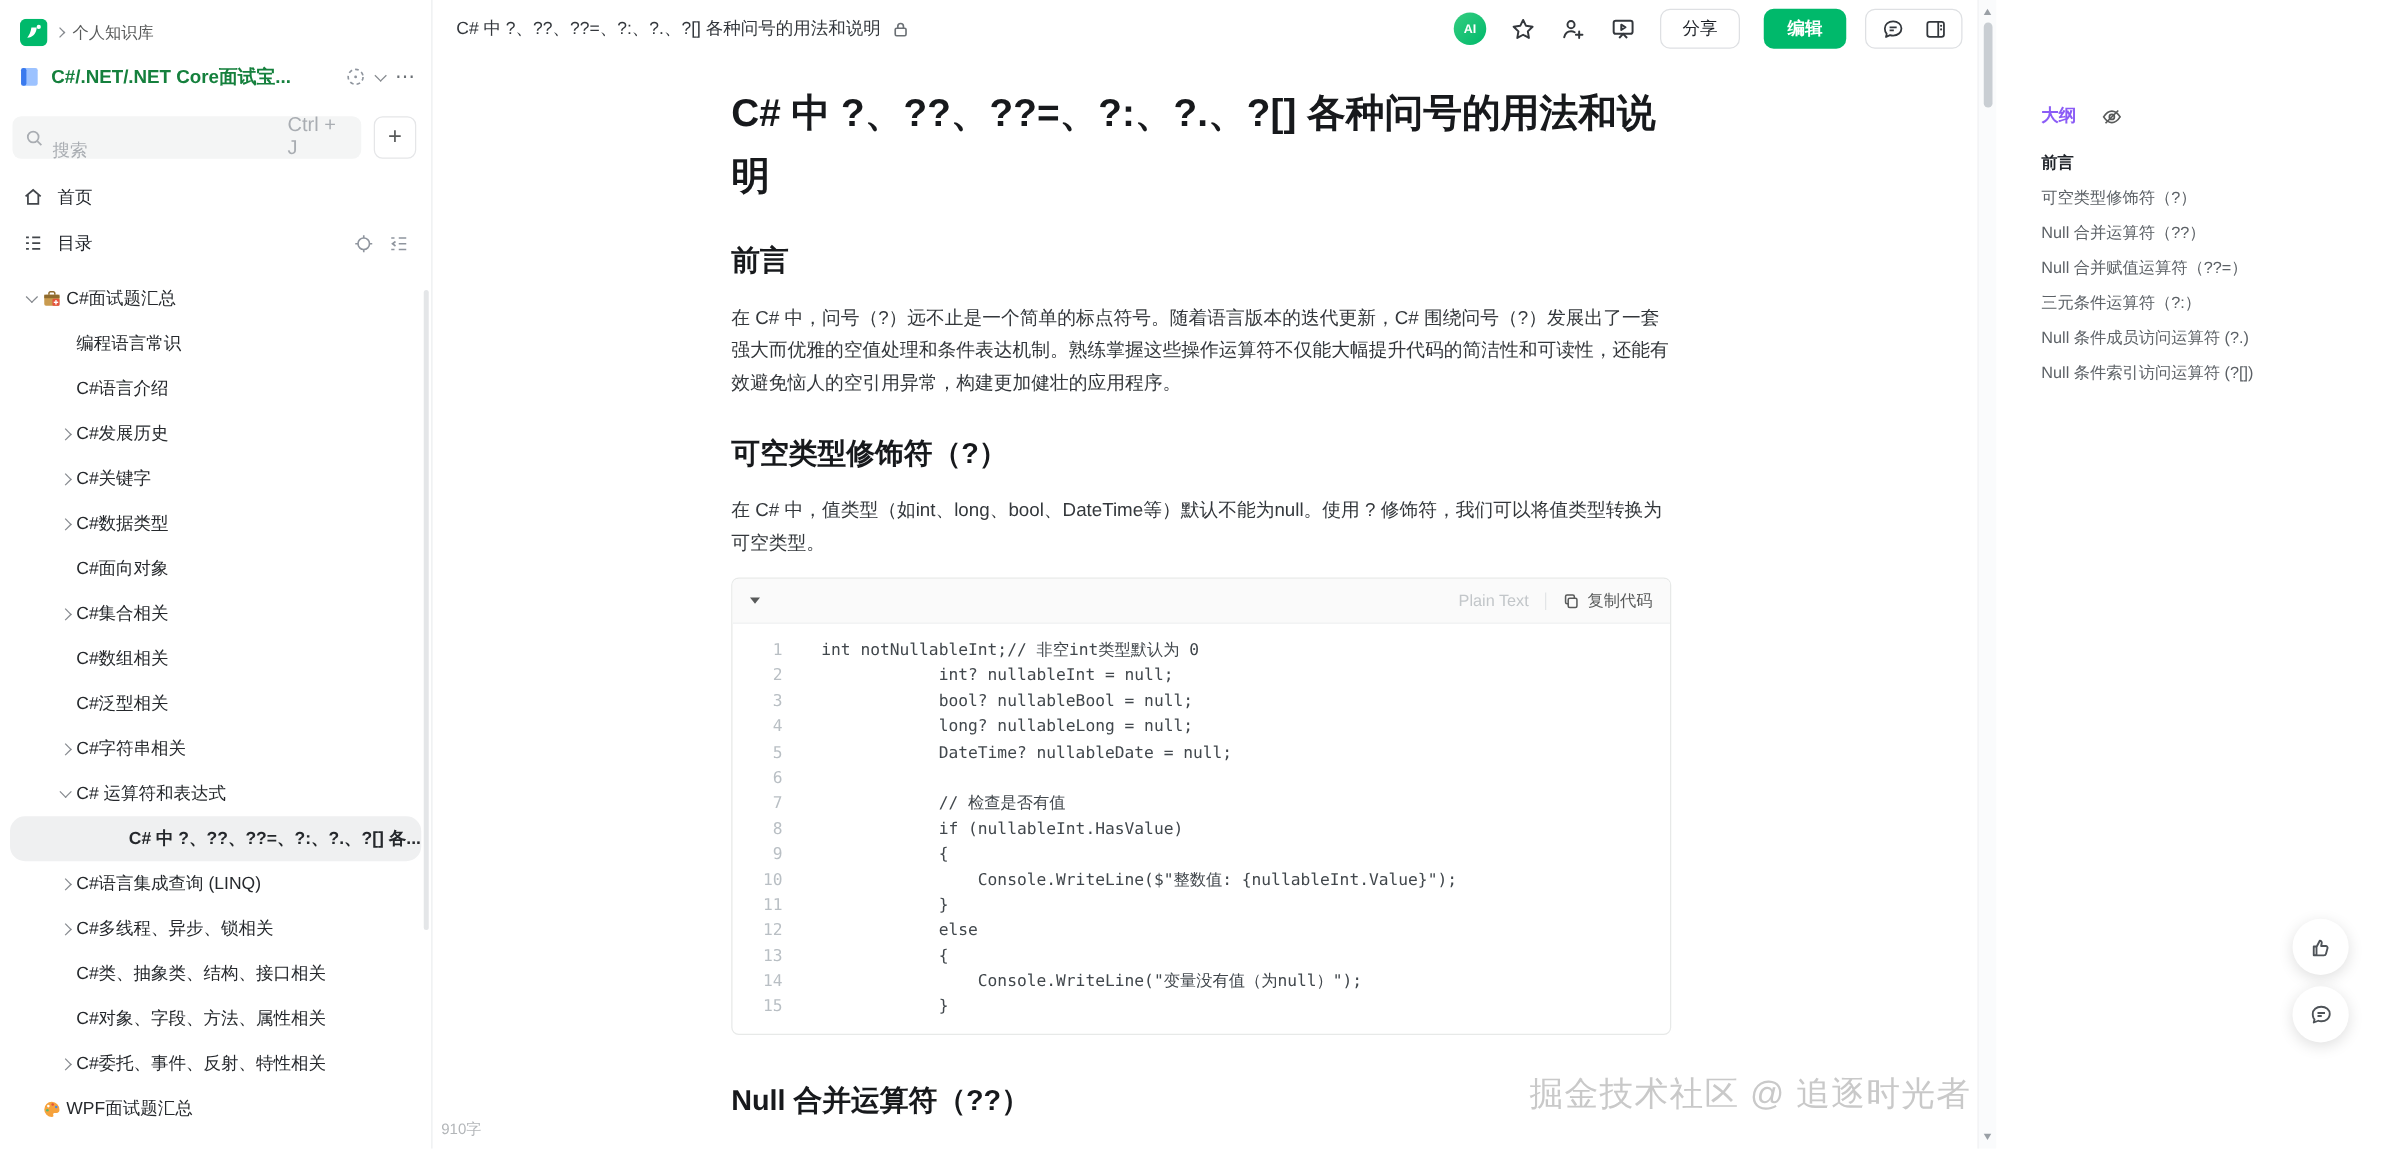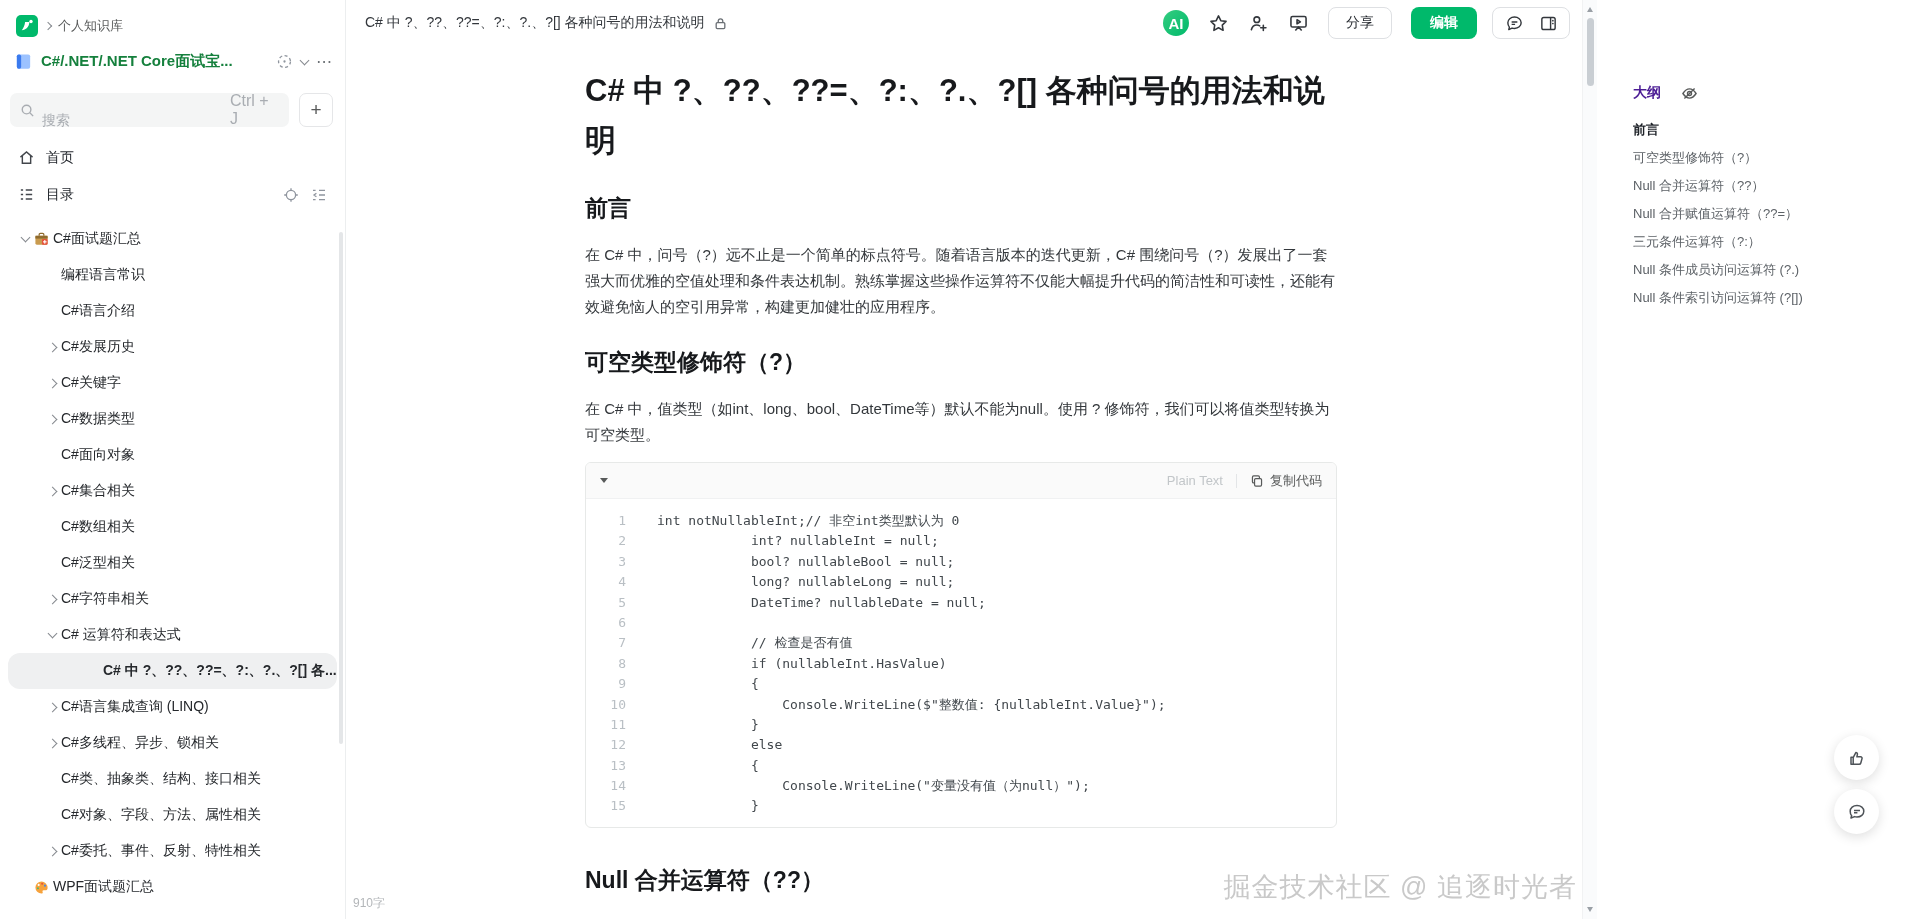--- a/index.html
+++ b/index.html
@@ -47,21 +47,21 @@
   .tree-label { white-space:nowrap; overflow:hidden; text-overflow:clip; padding-right:6px; }
   .side-thumb { position:absolute; right:2px; top:232px; width:4px; height:512px;
     background:#e4e6e8; border-radius:2px; }
 
   
   .topbar { position:absolute; left:347px; right:15px; top:0; height:46px;
     display:flex; align-items:center; padding:0 12px 0 18px; background:#fff; }
   .doc-crumb { display:flex; align-items:center; gap:8px; font-size:14px; color:#33373c; }
   .actions { margin-left:auto; display:flex; align-items:center; gap:19px; }
   .ai-badge { width:26px; height:26px; border-radius:50%;
-    background:linear-gradient(135deg,#35cd80,#00b96b); color:#fff; font-size:15px;
+    background:linear-gradient(135deg,#35cd80,#00b96b); color:#fff; font-size:10px;
     font-weight:700; display:flex; align-items:center; justify-content:center; cursor:pointer;margin-left:12px; }
   .btn { height:32px; border-radius:8px; font-size:14px; display:flex; align-items:center;
     justify-content:center; cursor:pointer; font-family:inherit; }
   .btn.ghost { border:1px solid #dee0e3; background:#fff; color:#1f2329; padding:0 17px; }
   .btn.primary { border:0; color:#fff; padding:0 19px; font-weight:600; }
   .pill-group { height:32px; border:1px solid #dee0e3; border-radius:8px;
     display:flex; align-items:center; padding:0 6px; gap:4px; margin-left:-4px; }
   .pill-group .icon-btn { width:30px; height:30px; }
 
   
@@ -79,27 +79,27 @@
   .lang { margin-left:auto; color:#c2c6c9; font-size:13px; cursor:pointer; }
   .head-div { width:1px; height:14px; background:#e3e5e7; margin:0 13px; }
   .copy { display:flex; align-items:center; gap:6px; color:#585a5a; font-size:13px; cursor:pointer; }
   .code-body { padding:12px 0 10px 0; font-family:"DejaVu Sans Mono","Liberation Mono",monospace;
     font-size:13px; color:#41474c; }
   .code-row { display:flex; height:20.4px; line-height:20.4px; }
   .ln { flex:none; width:40px; text-align:right; color:#b9bfc4; }
   .code-text { white-space:pre; padding-left:31px; }
 
   .wordcount { position:absolute; left:353px; bottom:7px; font-size:12px; color:#b3b6b9; }
-  .watermark { position:absolute; right:20px; bottom:14px; font-size:27px; color:#c9c9c9;
+  .watermark { position:absolute; right:20px; bottom:26px; font-size:27px; color:#c9c9c9;
     letter-spacing:1px; text-shadow:1px 1px 0 #fff,-1px -1px 0 rgba(255,255,255,.7); }
 
   
   .outline { position:absolute; left:1633px; top:84px; width:252px; }
   .outline-head { display:flex; align-items:center; gap:20px; font-size:14px;
-    font-weight:700; color:#4c1d95; margin-bottom:14px; }
+    font-weight:700; color:#8b5cf6; margin-bottom:14px; }
   .outline-item { height:28px; line-height:28px; font-size:13px; color:#5c6166;
     white-space:nowrap; overflow:hidden; text-overflow:ellipsis; position:relative; cursor:pointer; }
   .outline-item.active { color:#1f2329; font-weight:700; }
   .outline-item.active::before { content:""; position:absolute; left:-9px; top:7px;
     width:2px; height:14px; background:#c4c9ce; }
 
   
   .fab { position:absolute; left:1834px; width:45px; height:45px; border-radius:50%;
     background:#fff; box-shadow:0 3px 12px rgba(0,0,0,.13); display:flex;
     align-items:center; justify-content:center; cursor:pointer; color:#4e5358; }

